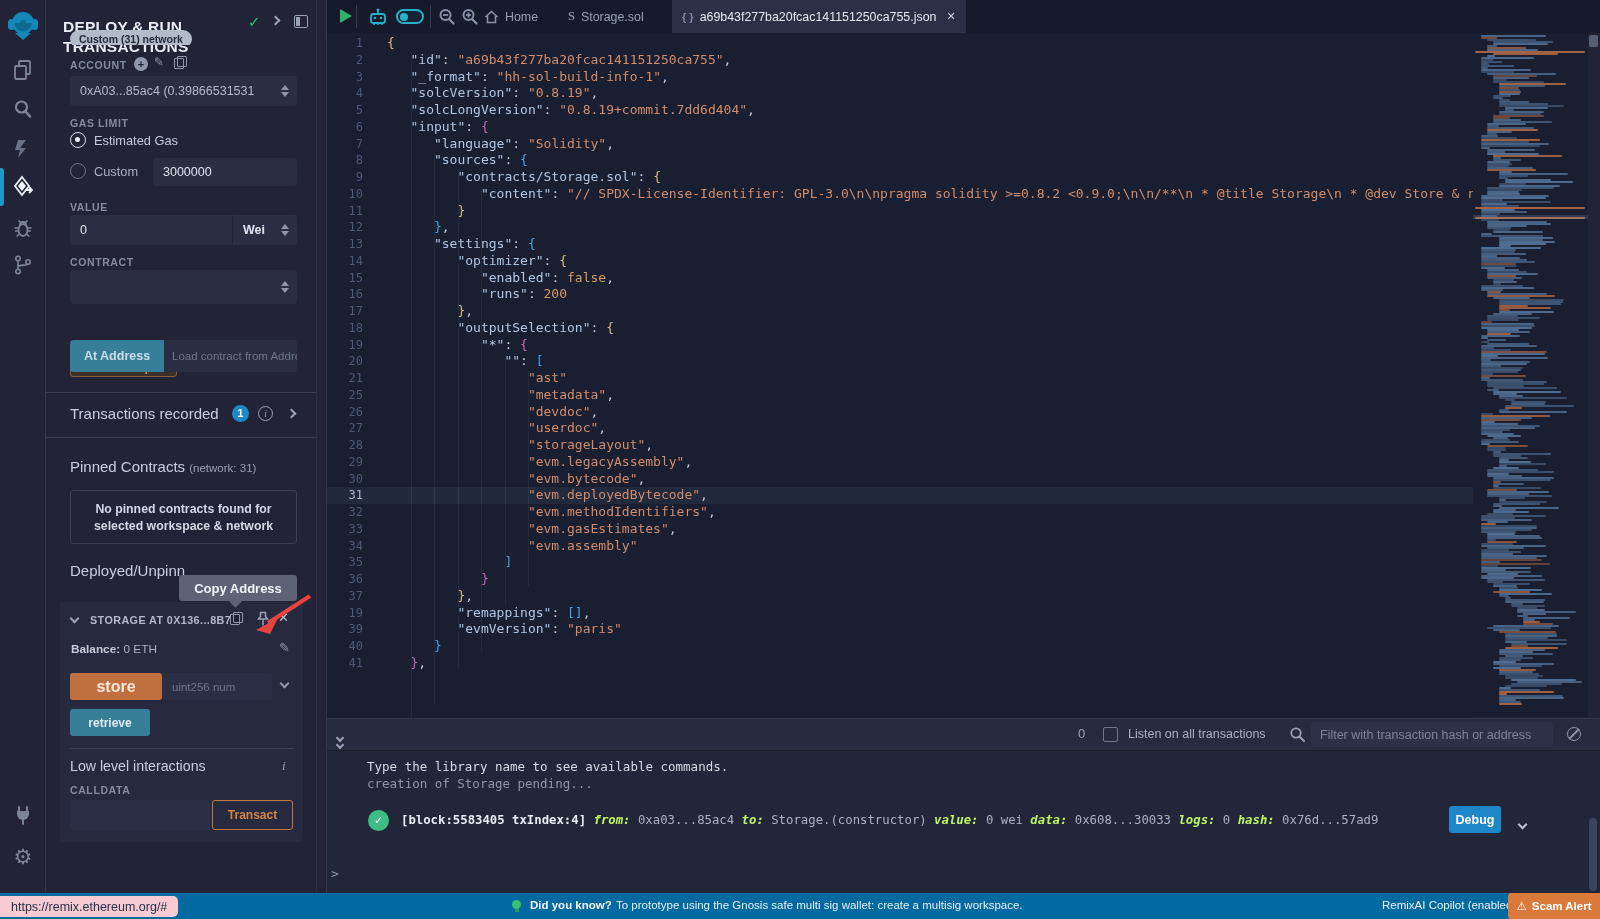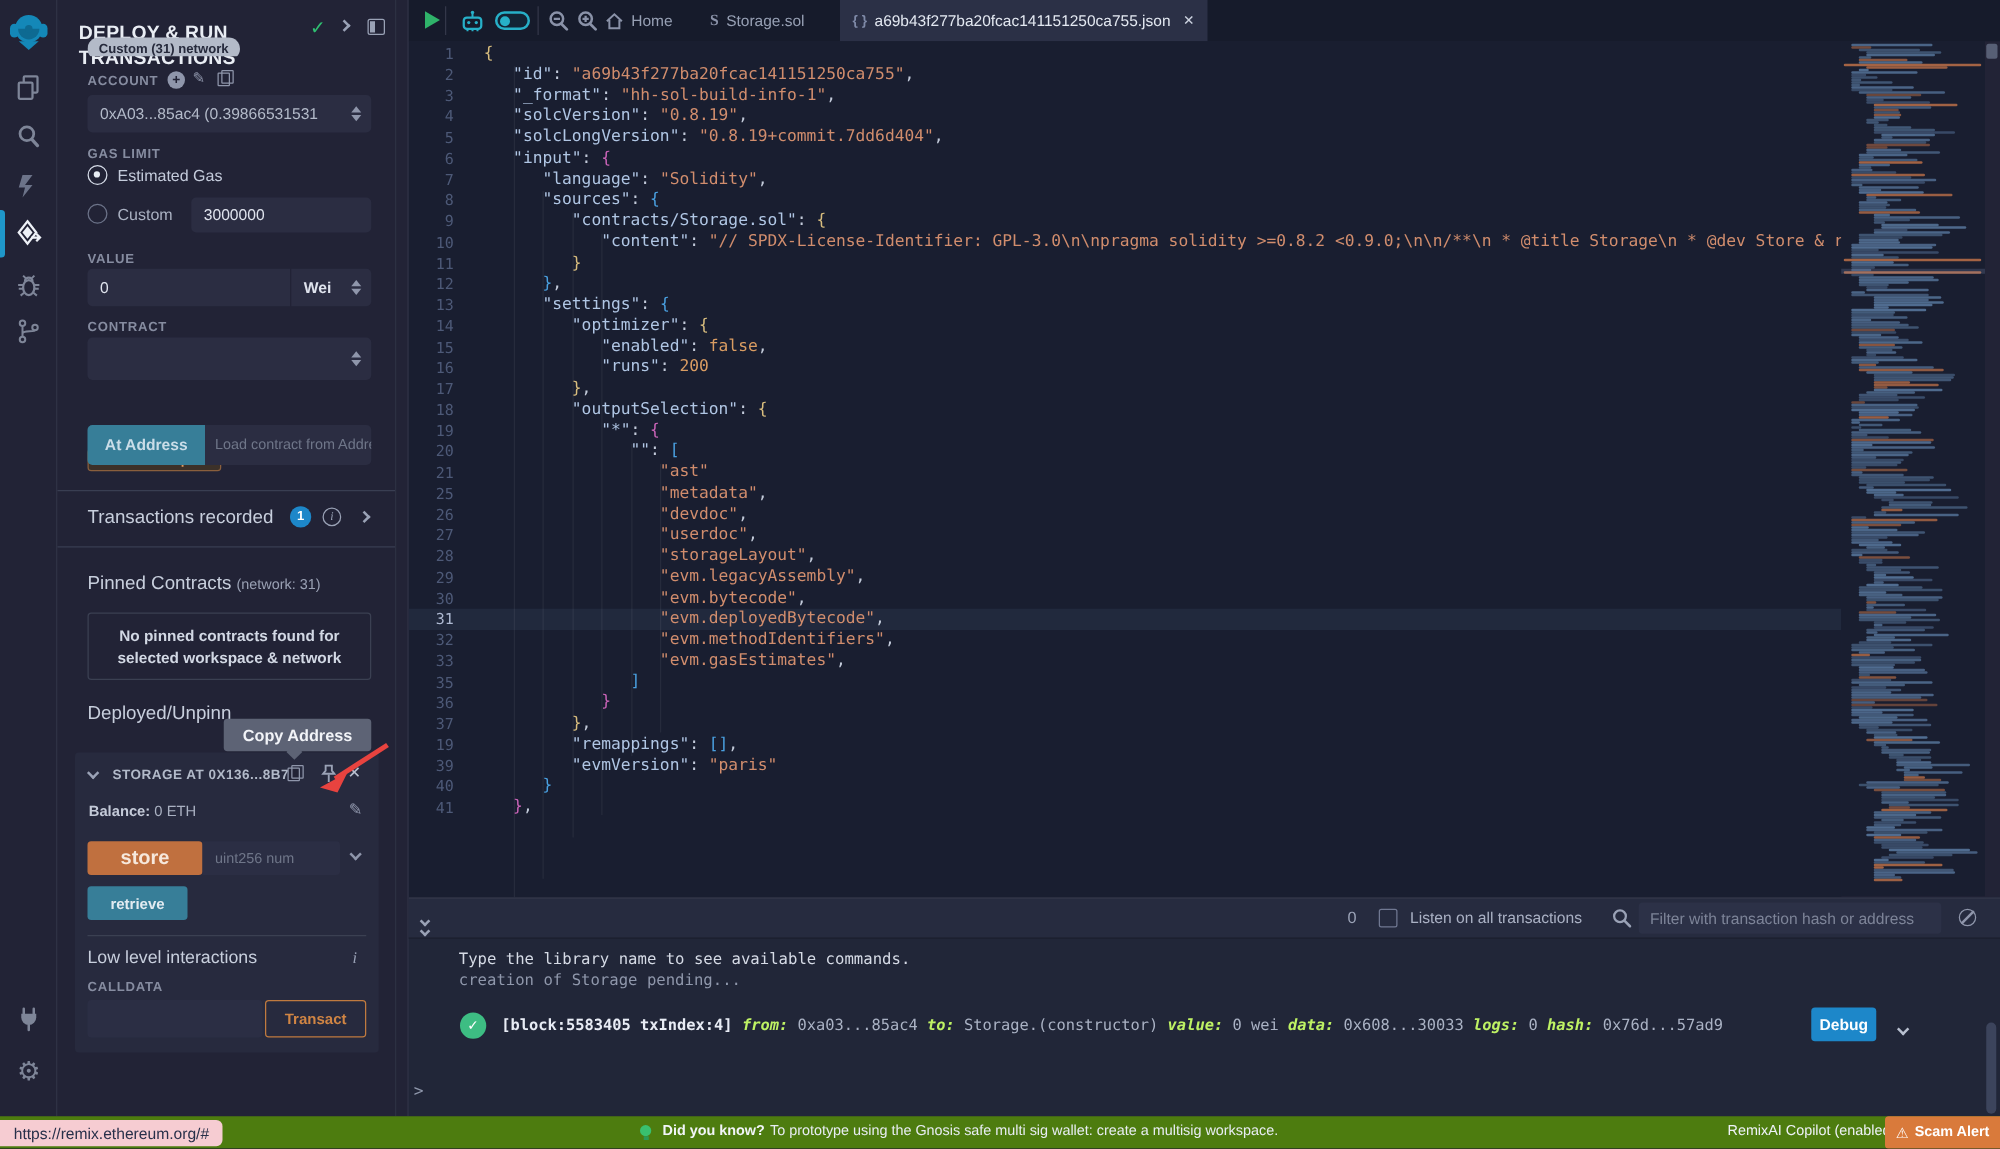--- a/index.html
+++ b/index.html
@@ -136,21 +136,21 @@
   .tx-line{position:absolute;left:74px;top:95px;font-family:"DejaVu Sans Mono","Liberation Mono",monospace;font-size:12.3px;}
   .t-b{color:#e8ecf5;font-weight:bold;} .t-r{color:#bef264;font-weight:bold;font-style:italic;} .t-v{color:#aab2c4;}
   .btn-debug{position:absolute;left:1122px;top:88px;width:52px;height:27px;background:#1d87c9;border-radius:3px;
              color:#fff;font-weight:bold;font-size:12.5px;display:flex;align-items:center;justify-content:center;}
   .debug-chev{position:absolute;left:1192px;top:96px;}
   .debug-chev .chev{width:7px;height:7px;border-color:#b9c0d0;}
   .prompt{position:absolute;left:4px;top:148px;font-family:"DejaVu Sans Mono",monospace;font-size:13px;color:#8f97ab;}
   .term-thumb{position:absolute;left:1262px;top:100px;width:8px;height:73px;background:#3c445c;border-radius:4px;}
 
   
-  .statusbar{position:absolute;left:0;top:893px;width:1600px;height:26px;background:#4d7c0f;display:block;}
+  .statusbar{position:absolute;left:0;top:893px;width:1600px;height:26px;background:#0369a1;display:block;}
   .bulb{position:absolute;left:512px;top:7px;width:9px;height:9px;border-radius:50%;background:#39c06f;}
   .bulb::after{content:"";position:absolute;left:2.5px;top:9px;width:4px;height:3px;background:#2a9a58;}
   .sb-know{position:absolute;left:530px;top:6px;font-size:11.5px;font-weight:bold;color:#f2f5f9;}
   .sb-tip{position:absolute;left:616px;top:6px;font-size:11.5px;color:#e8edf3;}
   .sb-copilot{position:absolute;left:1382px;top:6px;font-size:11.5px;color:#eef2f7;}
   .scam{position:absolute;left:1508px;top:0;width:92px;height:26px;background:#d97a3b;color:#fff;font-size:11.5px;
         font-weight:bold;display:flex;align-items:center;justify-content:center;gap:5px;border-radius:3px 0 0 3px;}
   .url-tip{position:absolute;left:0;top:896px;height:21px;background:#f6ccd2;color:#28304a;font-size:12.5px;
            display:flex;align-items:center;padding:0 11px;border-radius:0 5px 5px 0;z-index:9;}
 </style>
@@ -404,20 +404,21 @@
         <div class="cl"><span class="ln">21</span><span class="lt"><span class="c-w">                  </span><span class="c-s">"ast"</span></span></div>
         <div class="cl"><span class="ln">25</span><span class="lt"><span class="c-w">                  </span><span class="c-s">"metadata"</span><span class="c-p">,</span></span></div>
         <div class="cl"><span class="ln">26</span><span class="lt"><span class="c-w">                  </span><span class="c-s">"devdoc"</span><span class="c-p">,</span></span></div>
         <div class="cl"><span class="ln">27</span><span class="lt"><span class="c-w">                  </span><span class="c-s">"userdoc"</span><span class="c-p">,</span></span></div>
         <div class="cl"><span class="ln">28</span><span class="lt"><span class="c-w">                  </span><span class="c-s">"storageLayout"</span><span class="c-p">,</span></span></div>
         <div class="cl"><span class="ln">29</span><span class="lt"><span class="c-w">                  </span><span class="c-s">"evm.legacyAssembly"</span><span class="c-p">,</span></span></div>
         <div class="cl"><span class="ln">30</span><span class="lt"><span class="c-w">                  </span><span class="c-s">"evm.bytecode"</span><span class="c-p">,</span></span></div>
         <div class="cl hl"><span class="ln">31</span><span class="lt"><span class="c-w">                  </span><span class="c-s">"evm.deployedBytecode"</span><span class="c-p">,</span></span></div>
         <div class="cl"><span class="ln">32</span><span class="lt"><span class="c-w">                  </span><span class="c-s">"evm.methodIdentifiers"</span><span class="c-p">,</span></span></div>
         <div class="cl"><span class="ln">33</span><span class="lt"><span class="c-w">                  </span><span class="c-s">"evm.gasEstimates"</span><span class="c-p">,</span></span></div>
+        <div class="cl"><span class="ln">34</span><span class="lt"><span class="c-w">                  </span><span class="c-s">"evm.assembly"</span></span></div>
         <div class="cl"><span class="ln">35</span><span class="lt"><span class="c-w">               </span><span class="c-b">]</span></span></div>
         <div class="cl"><span class="ln">36</span><span class="lt"><span class="c-w">            </span><span class="c-m">}</span></span></div>
         <div class="cl"><span class="ln">37</span><span class="lt"><span class="c-w">         </span><span class="c-y">}</span><span class="c-p">,</span></span></div>
         <div class="cl"><span class="ln">19</span><span class="lt"><span class="c-w">         </span><span class="c-k">"remappings"</span><span class="c-p">: </span><span class="c-b">[]</span><span class="c-p">,</span></span></div>
         <div class="cl"><span class="ln">39</span><span class="lt"><span class="c-w">         </span><span class="c-k">"evmVersion"</span><span class="c-p">: </span><span class="c-s">"paris"</span></span></div>
         <div class="cl"><span class="ln">40</span><span class="lt"><span class="c-w">      </span><span class="c-b">}</span></span></div>
         <div class="cl"><span class="ln">41</span><span class="lt"><span class="c-w">   </span><span class="c-m">}</span><span class="c-p">,</span></span></div>
       </div>
     <div class="guide" style="left:84px;top:20px;height:668px;"></div>
     <div class="guide" style="left:107px;top:120px;height:550px;"></div>

